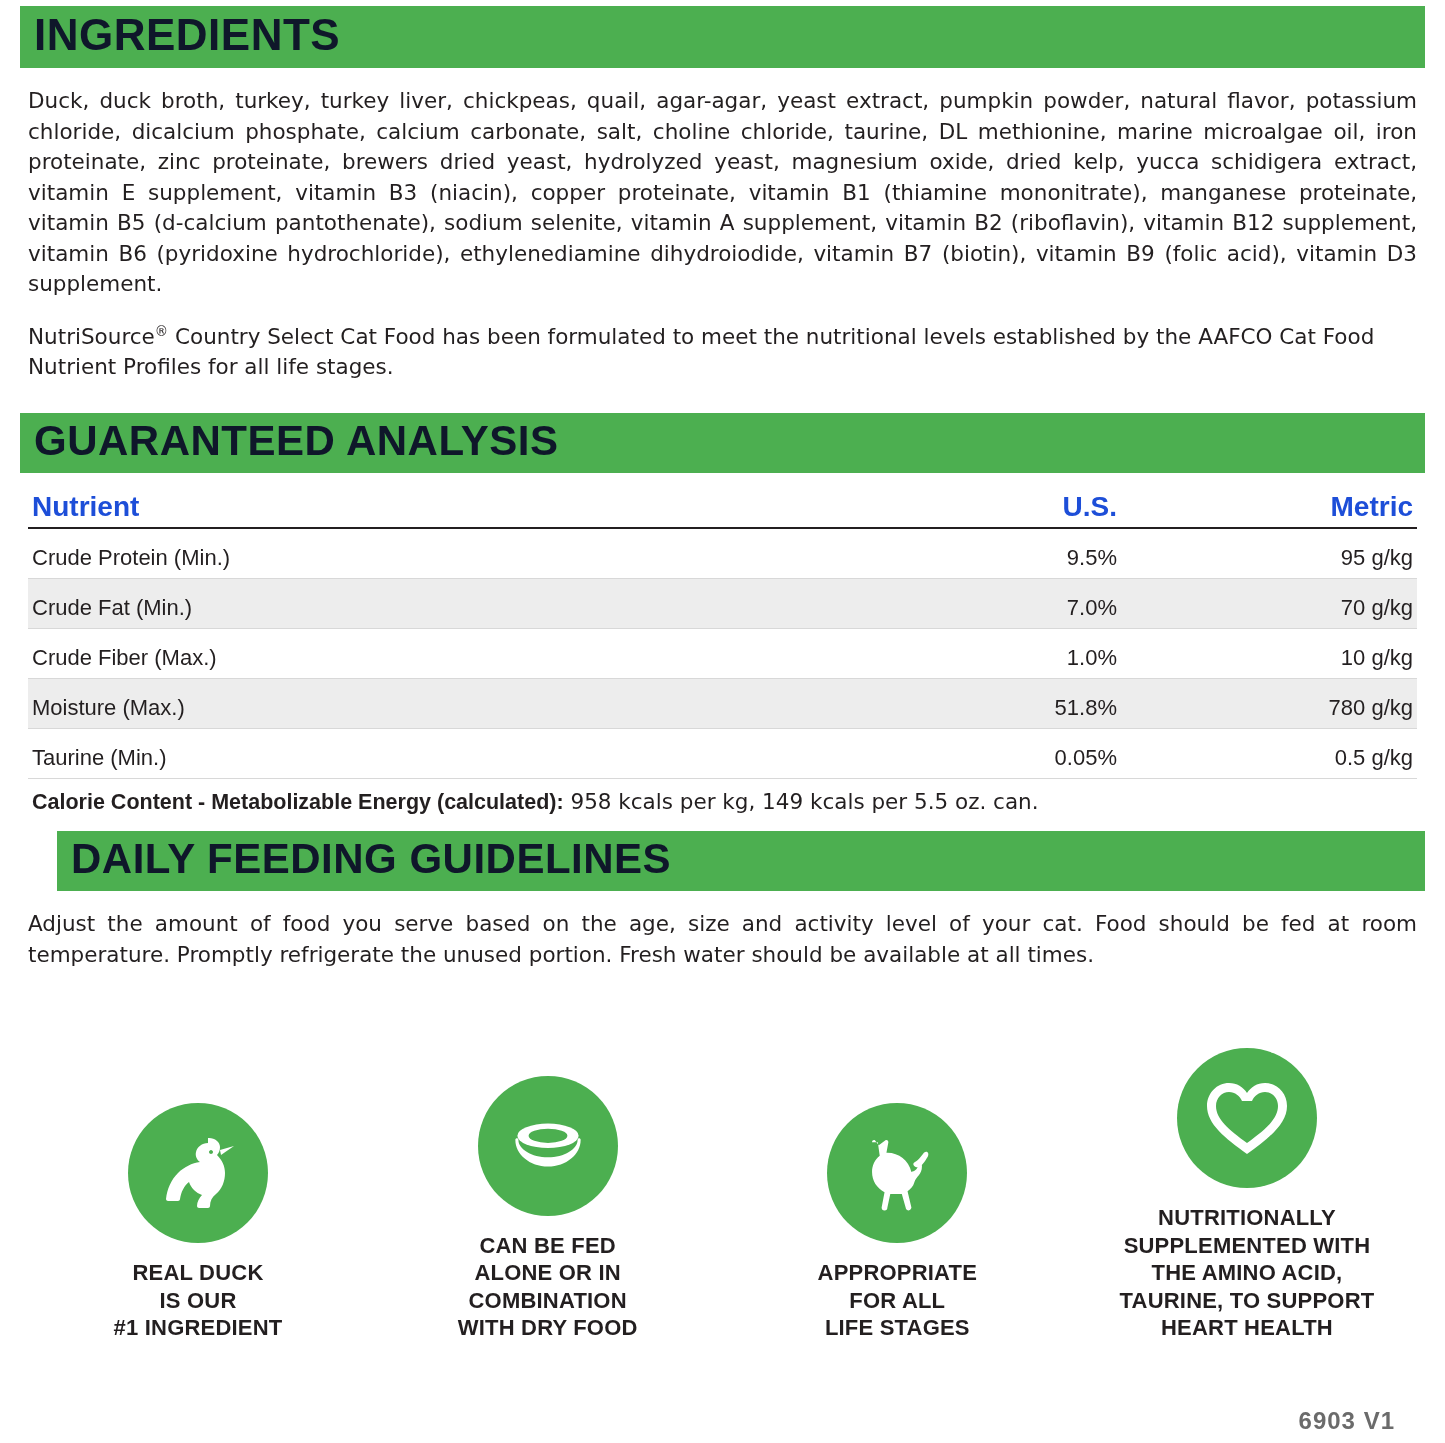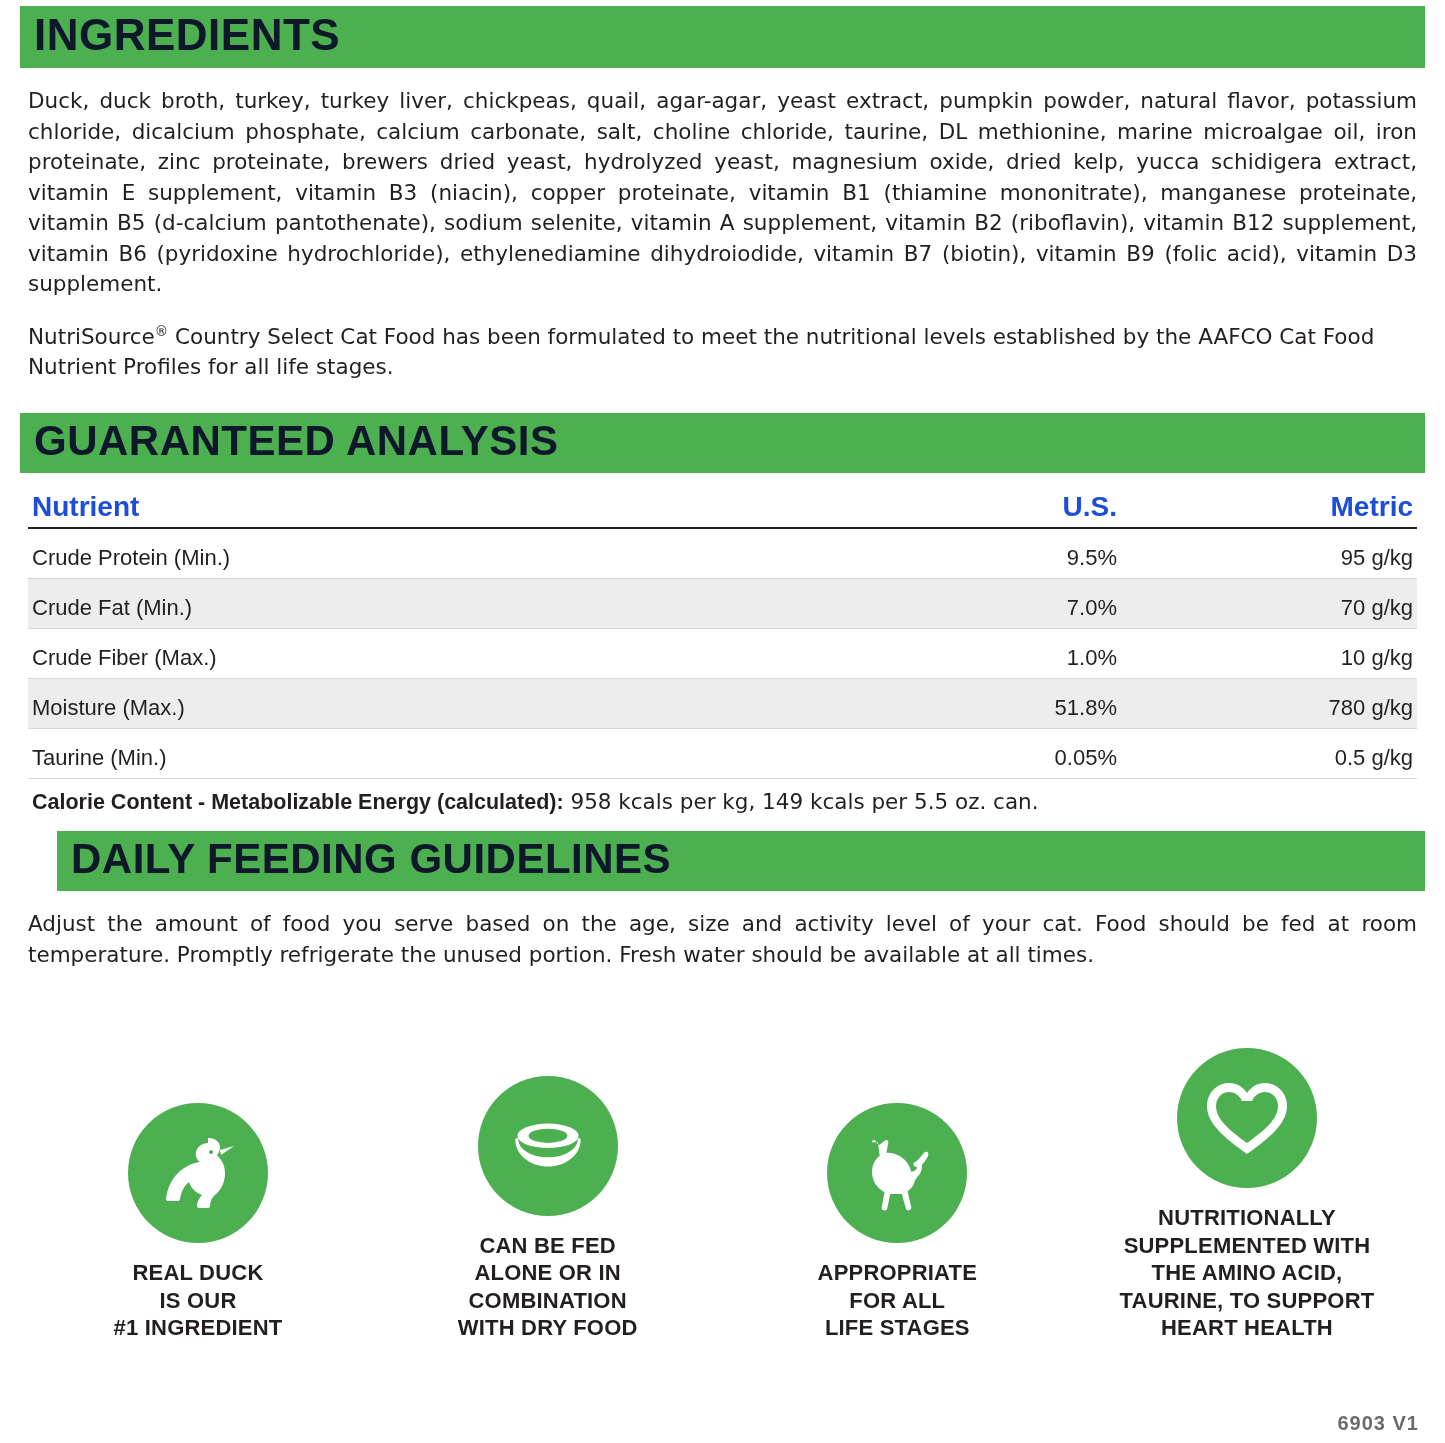--- a/index.html
+++ b/index.html
@@ -122,25 +122,25 @@
   .badge-label {
     font-family: "Liberation Sans", sans-serif;
     font-weight: bold;
     font-size: 22px;
     line-height: 1.25;
     color: #231f20;
     letter-spacing: 0.2px;
   }
   .code {
     position: absolute;
-    right: 26px;
+    right: 50px;
     bottom: 14px;
     font-family: "Liberation Sans", sans-serif;
     font-weight: bold;
-    font-size: 20px;
+    font-size: 24px;
     color: #6b6b6b;
     letter-spacing: 1px;
   }
 </style>
 </head>
 <body>
 
 <div class="page">
 
   <div class="band ingredients">INGREDIENTS</div>

